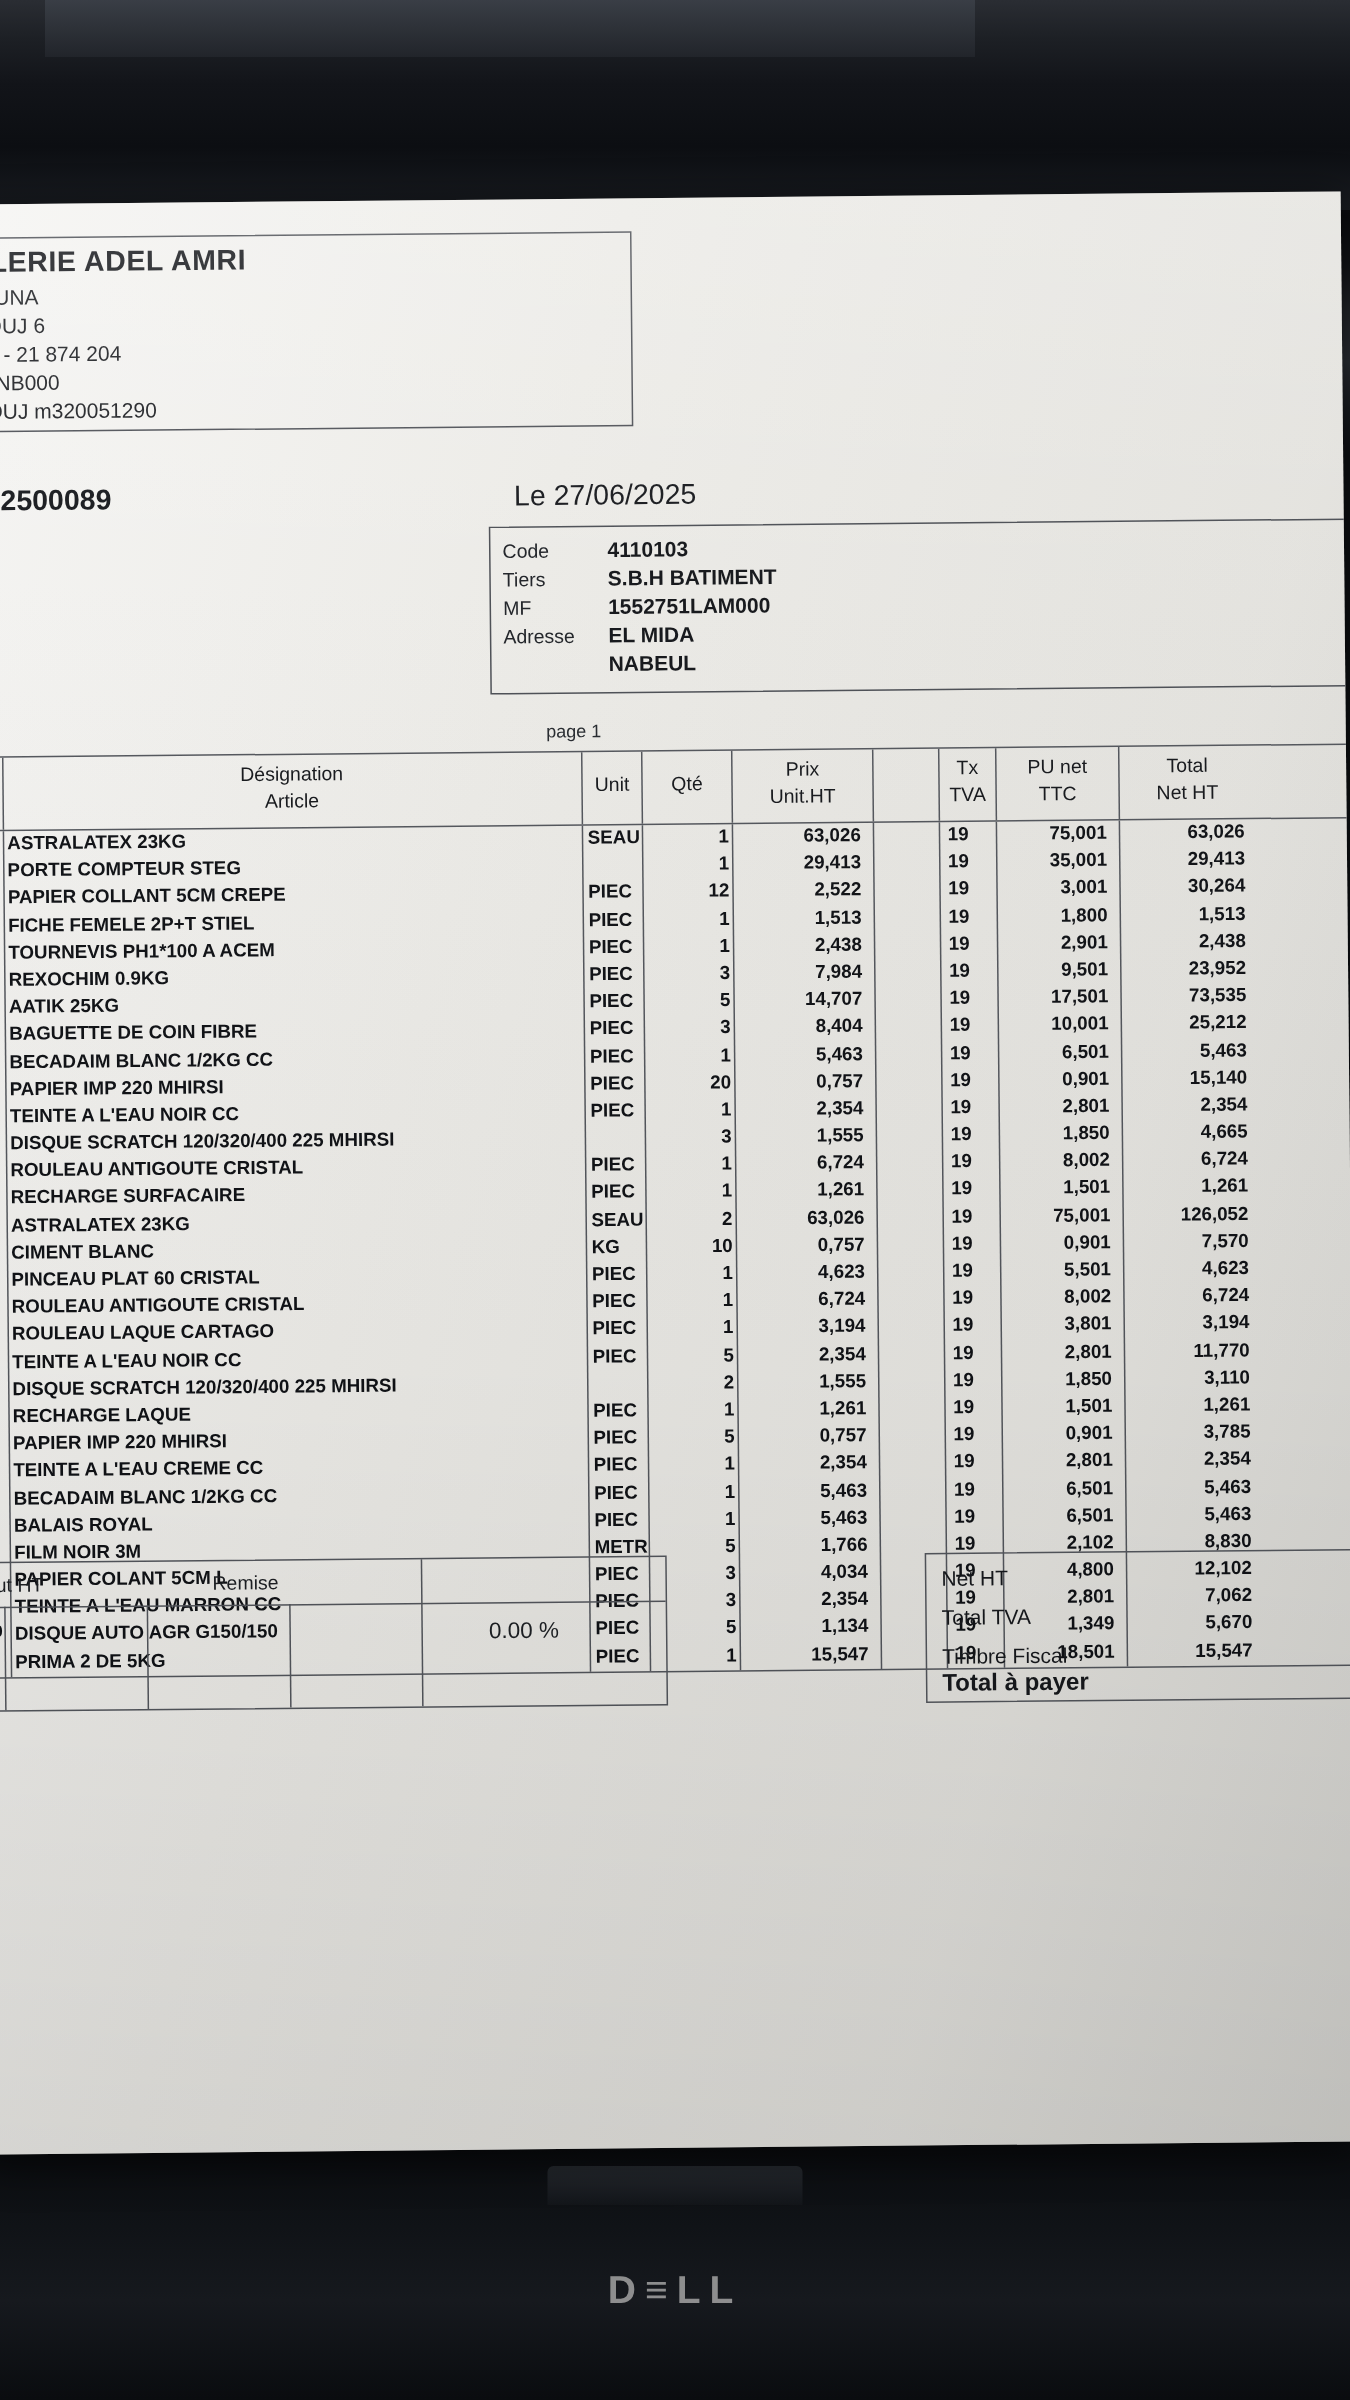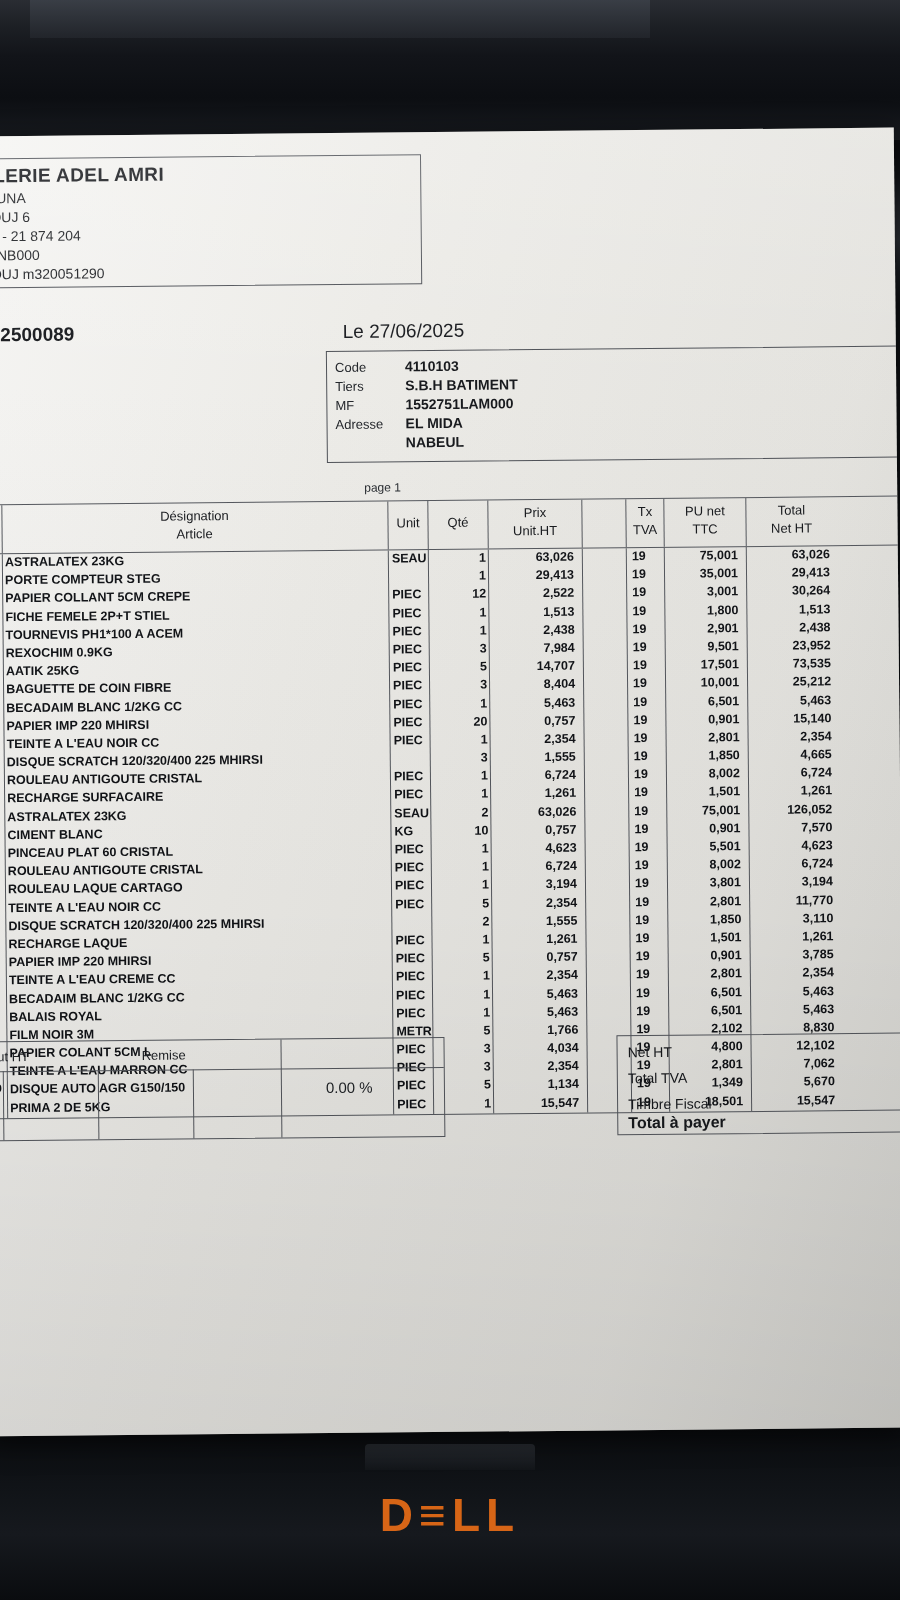--- a/index.html
+++ b/index.html
@@ -23,21 +23,21 @@
     content:"";position:absolute;left:30px;top:0;width:620px;height:38px;
     background:linear-gradient(180deg,#3c4149,#23262c);
     opacity:.85;
   }
   .desk-bottom{
     position:absolute;left:0;bottom:0;width:900px;height:165px;
     background:linear-gradient(180deg,#0b0d10 0%,#101317 30%,#16191e 60%,#0a0c0f 100%);
   }
   .dell-logo{
     position:absolute;left:50%;bottom:58px;transform:translateX(-50%);
-    color:#f97316;font-size:46px;letter-spacing:6px;font-weight:bold;
+    color:#a3a3a3;font-size:26px;letter-spacing:6px;font-weight:bold;
     font-family:"Liberation Sans", sans-serif;opacity:.85;
   }
   .stand{
     position:absolute;left:50%;bottom:130px;transform:translateX(-50%);
     width:170px;height:26px;
     background:linear-gradient(180deg,#2b2f35,#14171b);
     border-radius:4px 4px 0 0;opacity:.8;
   }
 
   

